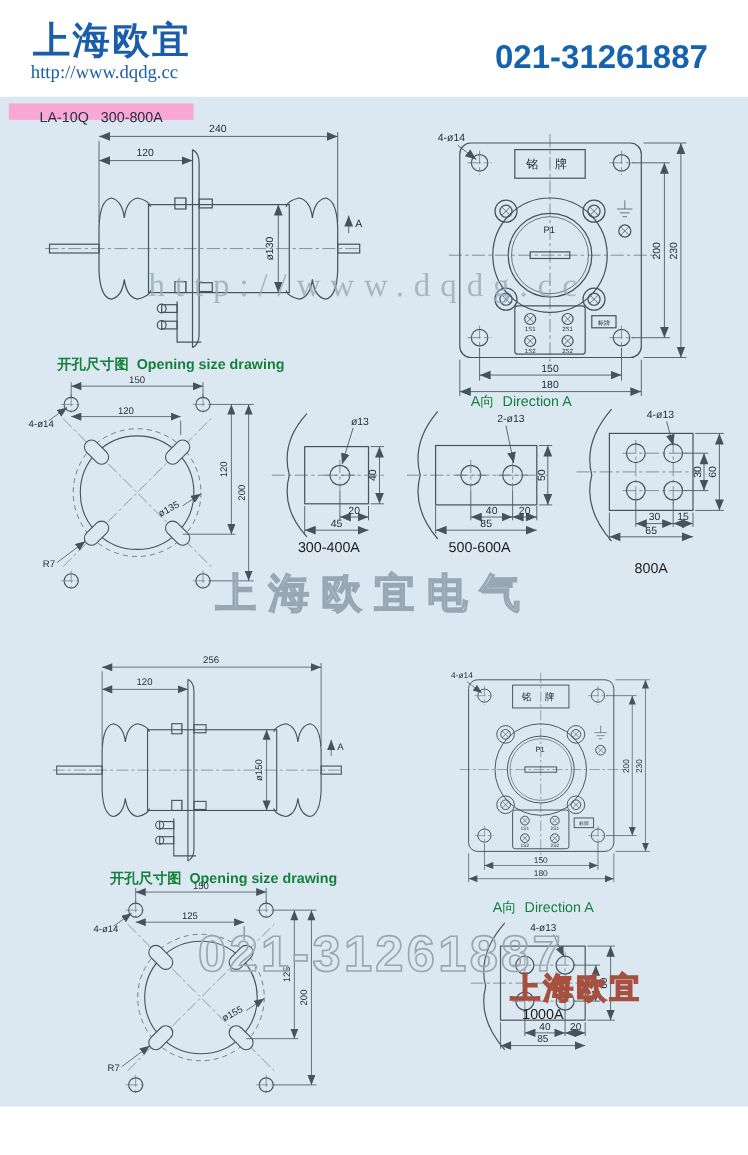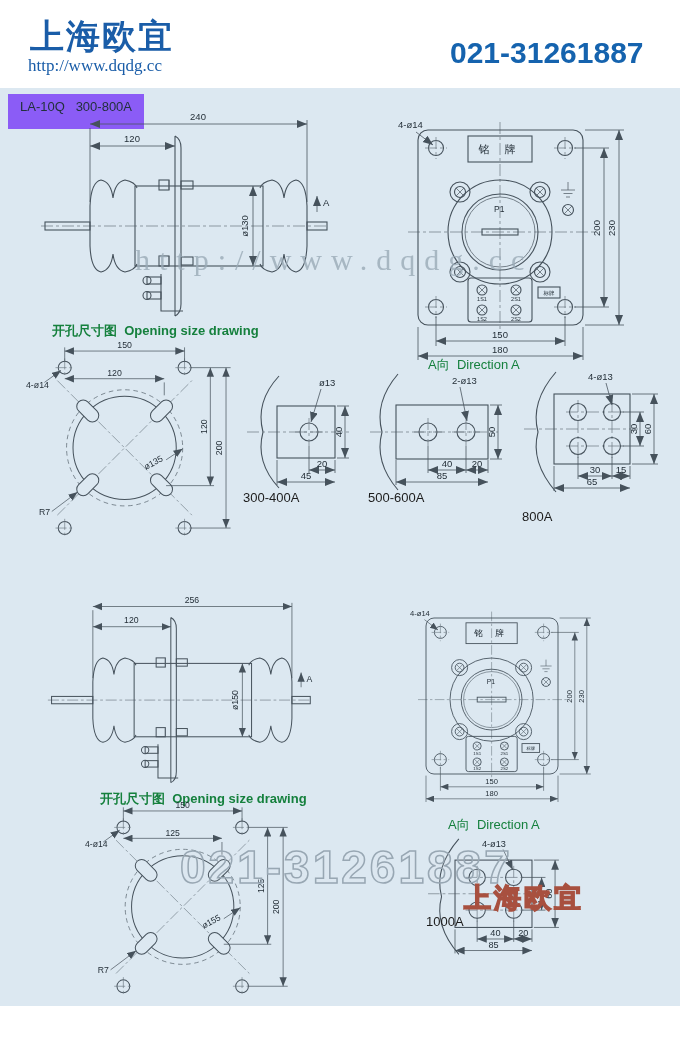--- a/index.html
+++ b/index.html
@@ -2,24 +2,24 @@
 <html><head>
 <meta charset="utf-8">
 <style>
 *{margin:0;padding:0;box-sizing:border-box}
 body{font-family:"Liberation Sans",sans-serif;background:#fff}
 .page{position:relative;width:680px;height:1050px;background:#fff;overflow:hidden}
 .content{position:absolute;left:0;top:88px;width:680px;height:918px;background:#dce8f1}
 .hdr-logo{position:absolute;left:30px;top:14px;font-size:34px;font-weight:bold;color:#1a5da8;letter-spacing:2px}
 .hdr-url{position:absolute;left:28px;top:56px;font-size:17px;color:#1a5da8;font-family:"Liberation Serif",serif;text-decoration:none}
 .hdr-phone{position:absolute;left:450px;top:36px;font-size:30px;font-weight:800;color:#1563ae;letter-spacing:0px}
-.tab{position:absolute;background:#8b5cf6;color:#22313c;font-size:13px;line-height:26px;height:35px;padding:0 12px;white-space:pre}
+.tab{position:absolute;background:#f9a8d4;color:#22313c;font-size:13px;line-height:26px;height:15px;padding:0 28px;white-space:pre}
 .cap{position:absolute;font-size:13px;color:#15803d;white-space:pre}
 .capb{font-weight:600}
-.tcap{position:absolute;font-size:13px;color:#1c1c1c;}
+.tcap{position:absolute;font-size:13px;color:#1c1c1c;text-align:center}
 svg.draw{position:absolute;overflow:visible}
 svg text{font-family:"Liberation Sans",sans-serif;font-size:10px;fill:#1f2a33}
 .ln{stroke:#46525c;stroke-width:1.1;fill:none}
 .thin{stroke:#5a6670;stroke-width:0.8;fill:none}
 .dash{stroke:#5a6670;stroke-width:0.8;fill:none;stroke-dasharray:5 4}
 .cl{stroke:#6a7680;stroke-width:0.7;fill:none;stroke-dasharray:12 3 3 3}
 .dim{stroke:#4a565f;stroke-width:0.8;fill:none}
 .notch{fill:#dce8f1;stroke:#46525c;stroke-width:1.1}
 .dimtext{font-size:9.5px}
 .small{font-size:8.5px}
@@ -474,16 +474,17 @@
     <text class="dimtext" x="72" y="103" text-anchor="middle">40</text>
     <line class="dim" x1="91" y1="106" x2="110" y2="106" marker-start="url(#as)" marker-end="url(#ae)"></line>
     <text class="dimtext" x="101" y="103" text-anchor="middle">20</text>
     <line class="dim" x1="30" y1="96" x2="30" y2="121"></line>
     <line class="dim" x1="30" y1="118" x2="110" y2="118" marker-start="url(#as)" marker-end="url(#ae)"></line>
     <text class="dimtext" x="70" y="115" text-anchor="middle">85</text>
   </svg>
   <div class="tcap" style="left:426px;top:914px;width:135px">1000A</div>
 
   <div class="wm wm-url" style="left:135px;top:243px">http://www.dqdg.cc</div>
+  <div class="wm wm-outline wm-brand" style="left:196px;top:515px">上海欧宜电气</div>
   <div class="wm wm-phone" style="left:180px;top:840px">021-31261887</div>
   <div class="wm wm-red" style="left:464px;top:880px">上海欧宜</div>
 
 </div>
 
 </body></html>

